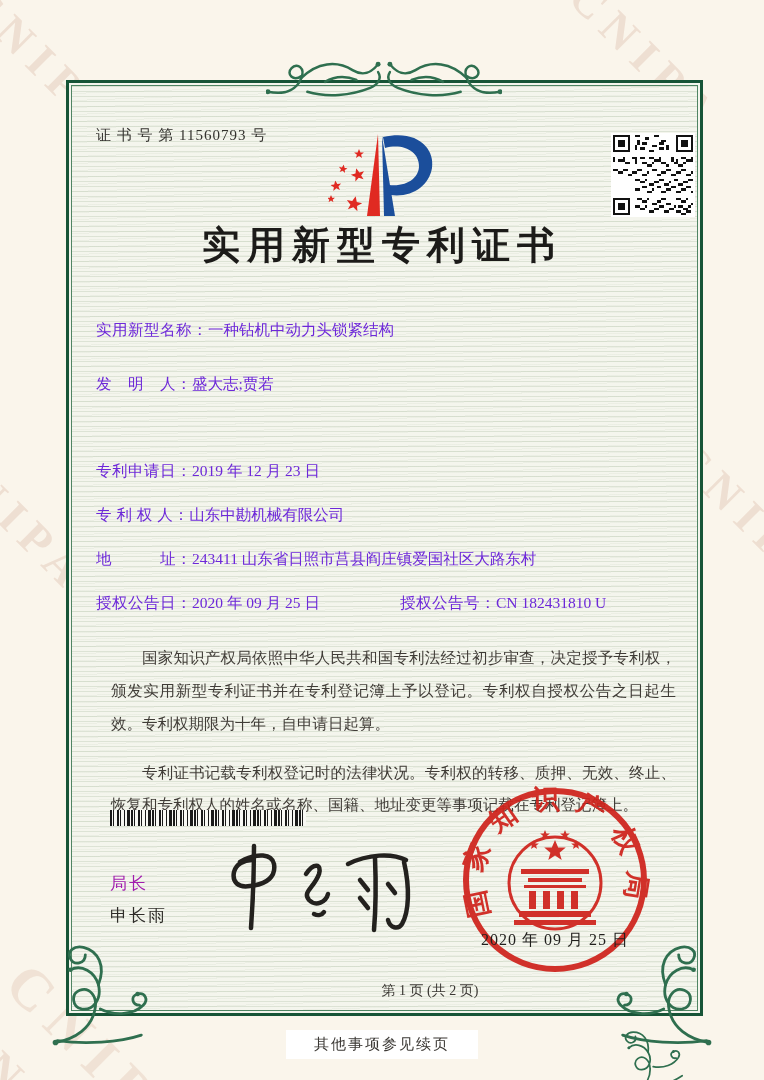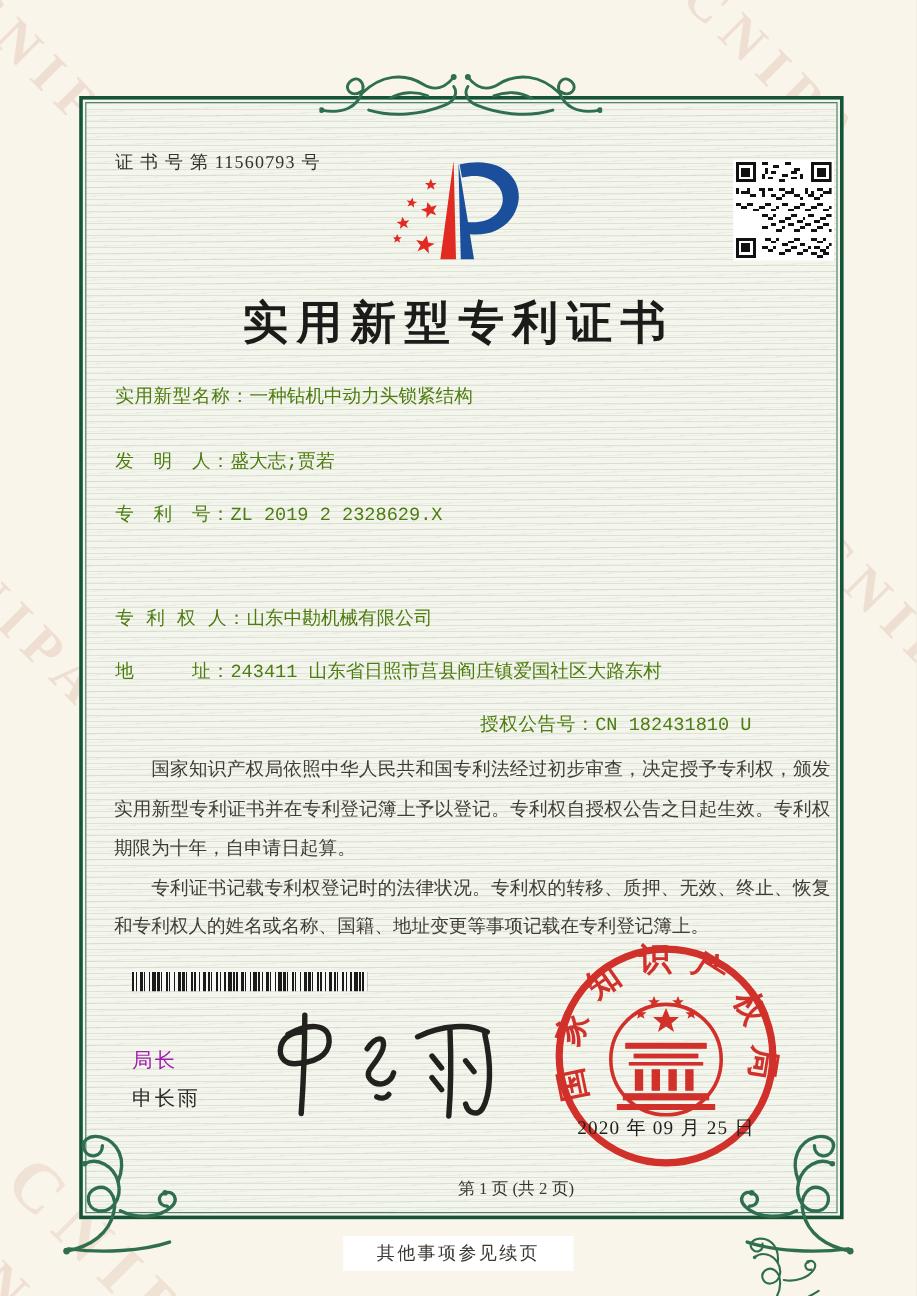--- a/index.html
+++ b/index.html
@@ -25,32 +25,32 @@
     background:
       repeating-linear-gradient(180deg, rgba(160,180,150,.28) 0 1px, rgba(0,0,0,0) 1px 5px),
       repeating-linear-gradient(178deg, rgba(160,180,150,.10) 0 1px, rgba(0,0,0,0) 1px 7px);
   }
   .orn{position:absolute;pointer-events:none;}
   
   .cert-no{position:absolute;left:96px;top:126px;font-size:15px;letter-spacing:1px;color:#33322e;}
   .logo{position:absolute;left:328px;top:124px;width:128px;height:94px;}
   .qr{position:absolute;left:611px;top:133px;width:80px;height:80px;background:#fff;padding:2px;}
   .title{
-    position:absolute;left:0;top:244px;width:100%;text-align:center;
+    position:absolute;left:0;top:220px;width:100%;text-align:center;
     font-size:38px;font-weight:bold;letter-spacing:7px;color:#1c1b19;
   }
   
-  .field{position:absolute;left:96px;font-size:15.5px;color:#4d7c0f;white-space:nowrap;font-family:Liberation Mono, monospace;}
+  .field{position:absolute;left:96px;font-size:15.5px;color:#6d28d9;white-space:nowrap;}
   .field .lab{letter-spacing:.5px;}
   
   .body-text{
     position:absolute;left:95px;top:626px;width:597px;font-size:15.5px;color:#403c37;
     text-align:justify;line-height:2.12;
   }
-  .body-text p{margin:0;text-indent:2em;}
+  .body-text p{margin:16px;text-indent:2em;}
   
   .barcode{
     position:absolute;left:110px;top:810px;width:196px;height:16px;
     background:repeating-linear-gradient(90deg,
       #1a1a1a 0 2px,#f8f8f4 2px 3px,#1a1a1a 3px 4px,#f8f8f4 4px 7px,
       #1a1a1a 7px 9px,#f8f8f4 9px 10px,#1a1a1a 10px 11px,#f8f8f4 11px 14px,
       #1a1a1a 14px 15px,#f8f8f4 15px 17px,#1a1a1a 17px 20px,#f8f8f4 20px 21px);
   }
   
   .director{position:absolute;left:110px;top:872px;font-size:17px;color:#a21caf;letter-spacing:2px;}
@@ -172,28 +172,31 @@
   </svg>
 
   <div class="title">实用新型专利证书</div>
 
   <div class="field" style="top:320px">
     <span class="lab">实用新型名称：</span><span>一种钻机中动力头锁紧结构</span>
   </div>
   <div class="field" style="top:374px">
     <span class="lab">发　明　人：</span><span>盛大志;贾若</span>
   </div>
-  <div class="field" style="top:418px">
-    <span class="lab">专　利　号：</span><span>ZL 2019 2 2328629.X</span>
+  <div class="field" style="top:461px">
+    <span class="lab">专利申请日：</span><span>2019 年 12 月 23 日</span>
   </div>
   <div class="field" style="top:505px">
     <span class="lab">专 利 权 人：</span><span>山东中勘机械有限公司</span>
   </div>
   <div class="field" style="top:549px">
     <span class="lab">地　　　址：</span><span>243411 山东省日照市莒县阎庄镇爱国社区大路东村</span>
+  </div>
+  <div class="field" style="top:593px">
+    <span class="lab">授权公告日：</span><span>2020 年 09 月 25 日</span>
   </div>
   <div class="field" style="top:593px;left:400px">
     <span class="lab">授权公告号：</span><span>CN 182431810 U</span>
   </div>
 
   <div class="body-text">
     <p>国家知识产权局依照中华人民共和国专利法经过初步审查，决定授予专利权，颁发实用新型专利证书并在专利登记簿上予以登记。专利权自授权公告之日起生效。专利权期限为十年，自申请日起算。</p>
     <p>专利证书记载专利权登记时的法律状况。专利权的转移、质押、无效、终止、恢复和专利权人的姓名或名称、国籍、地址变更等事项记载在专利登记簿上。</p>
   </div>
 

